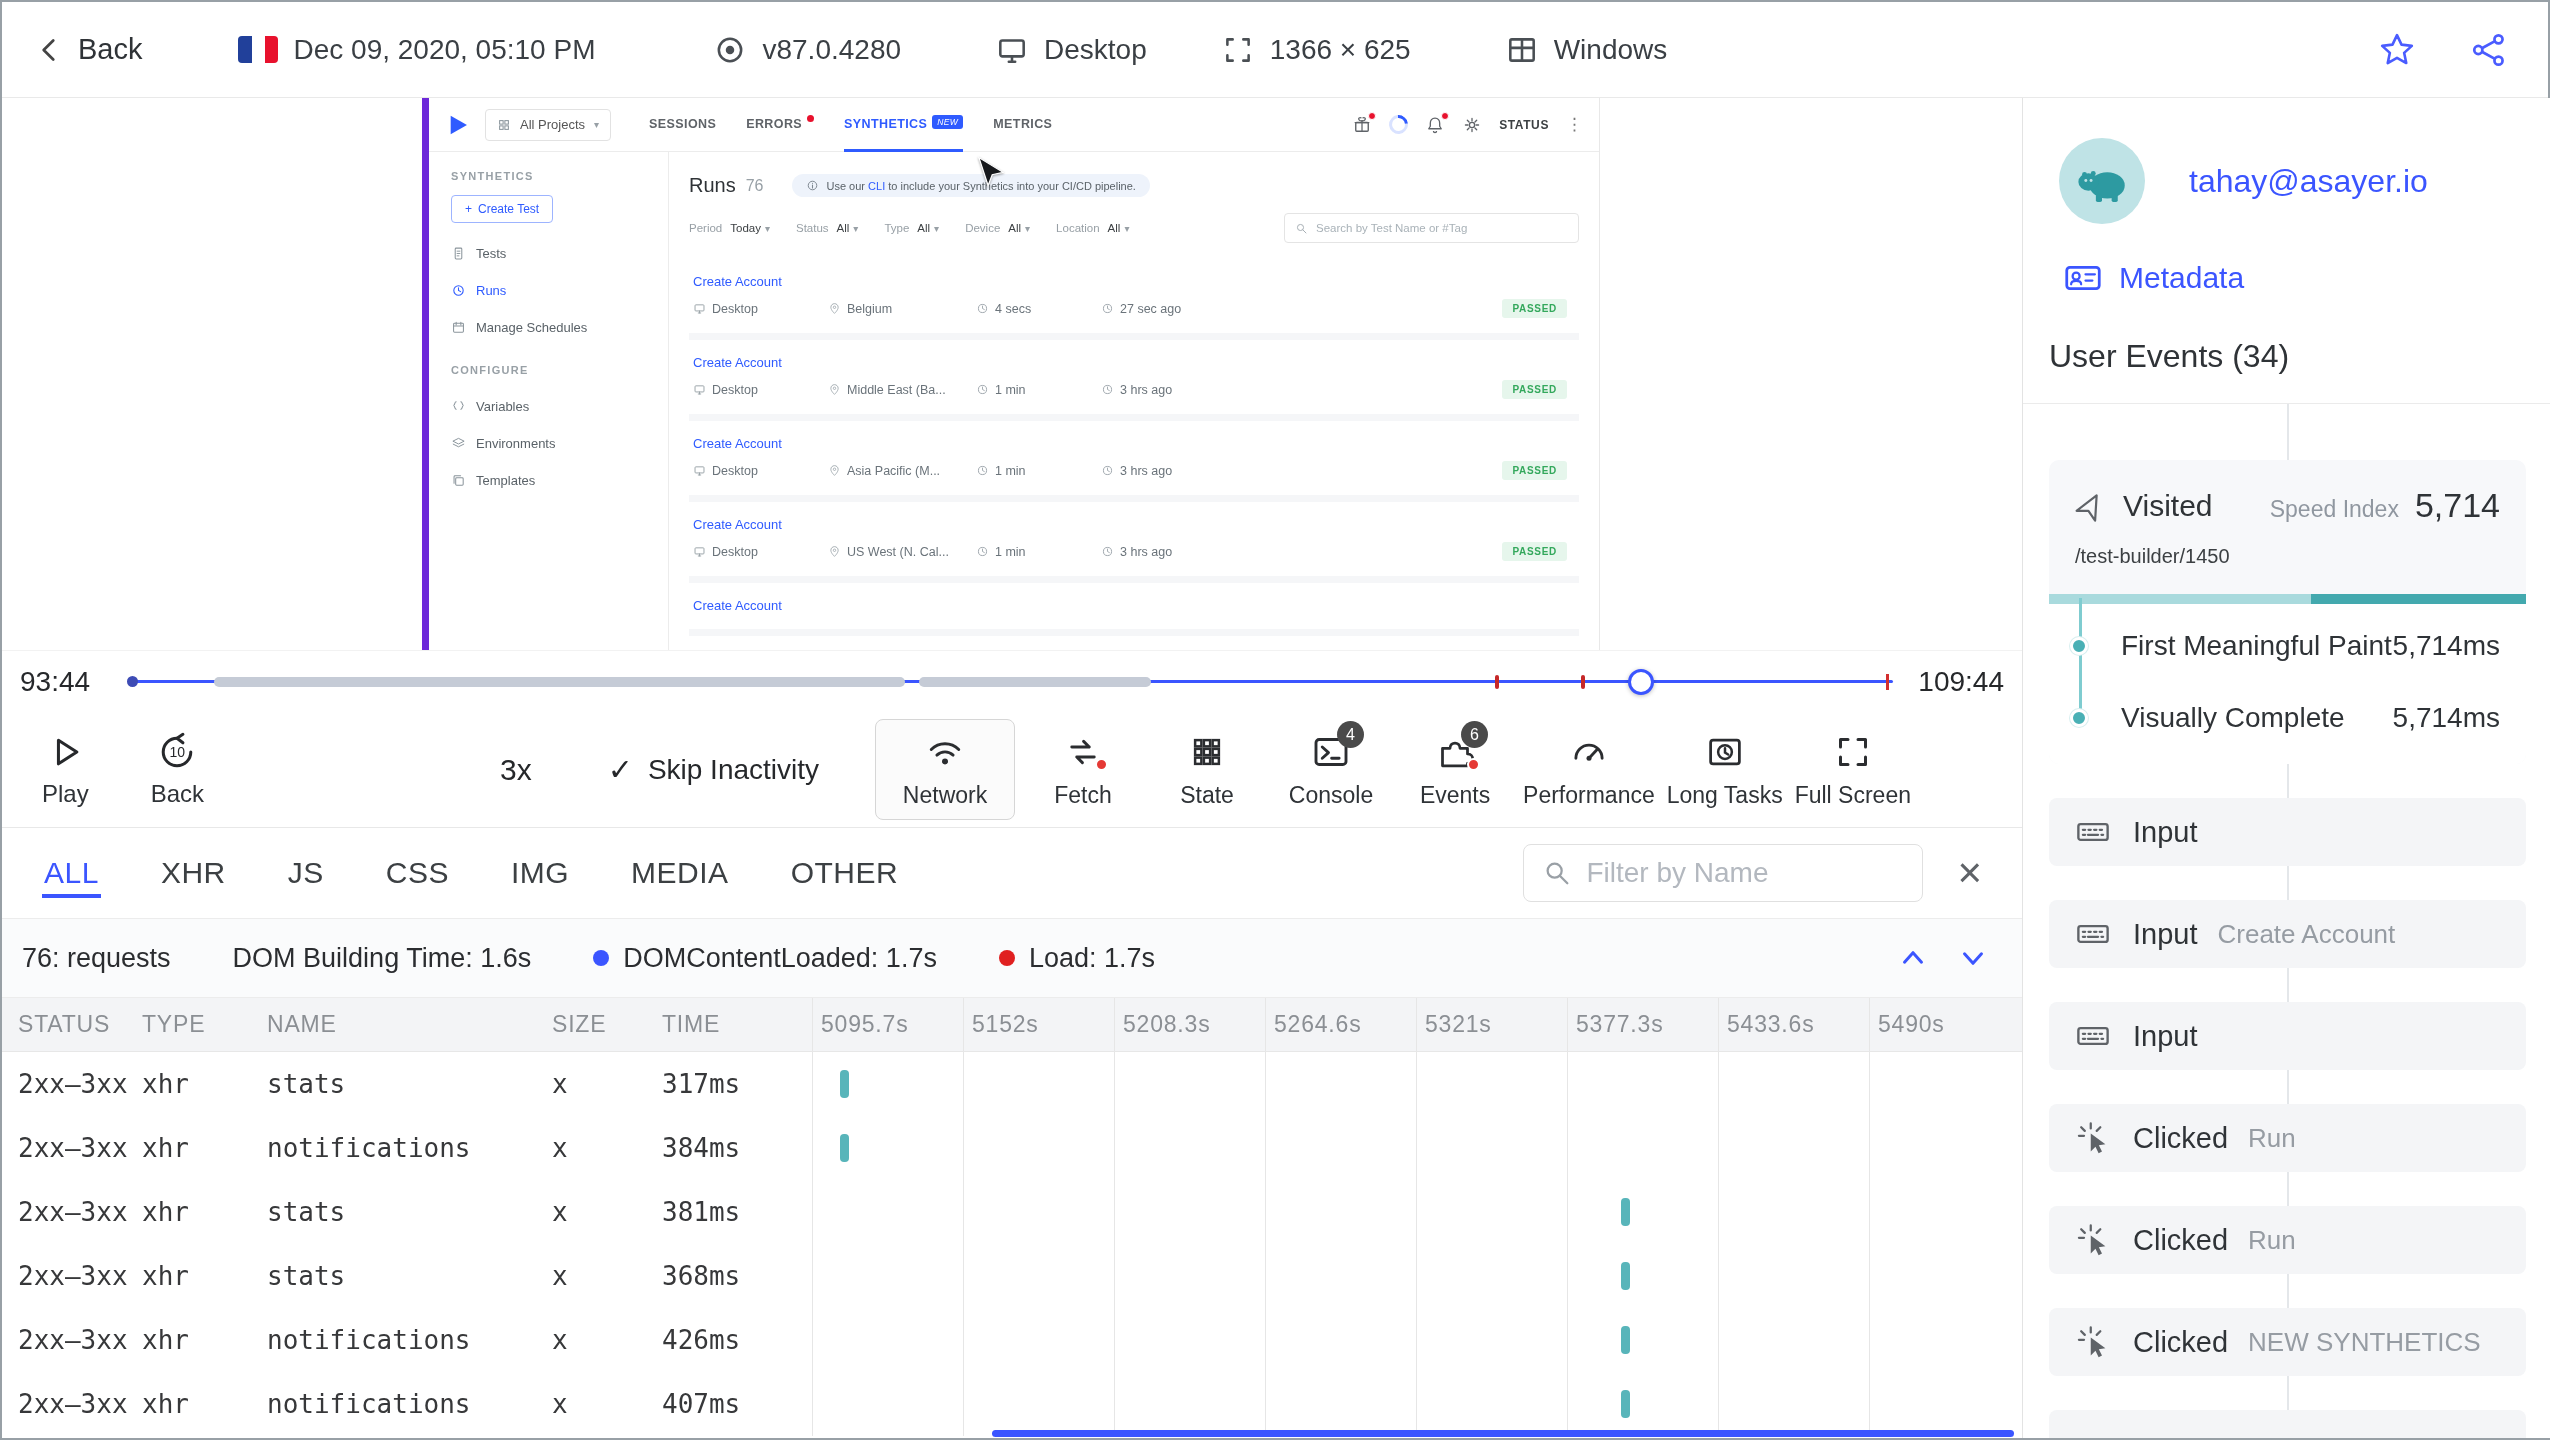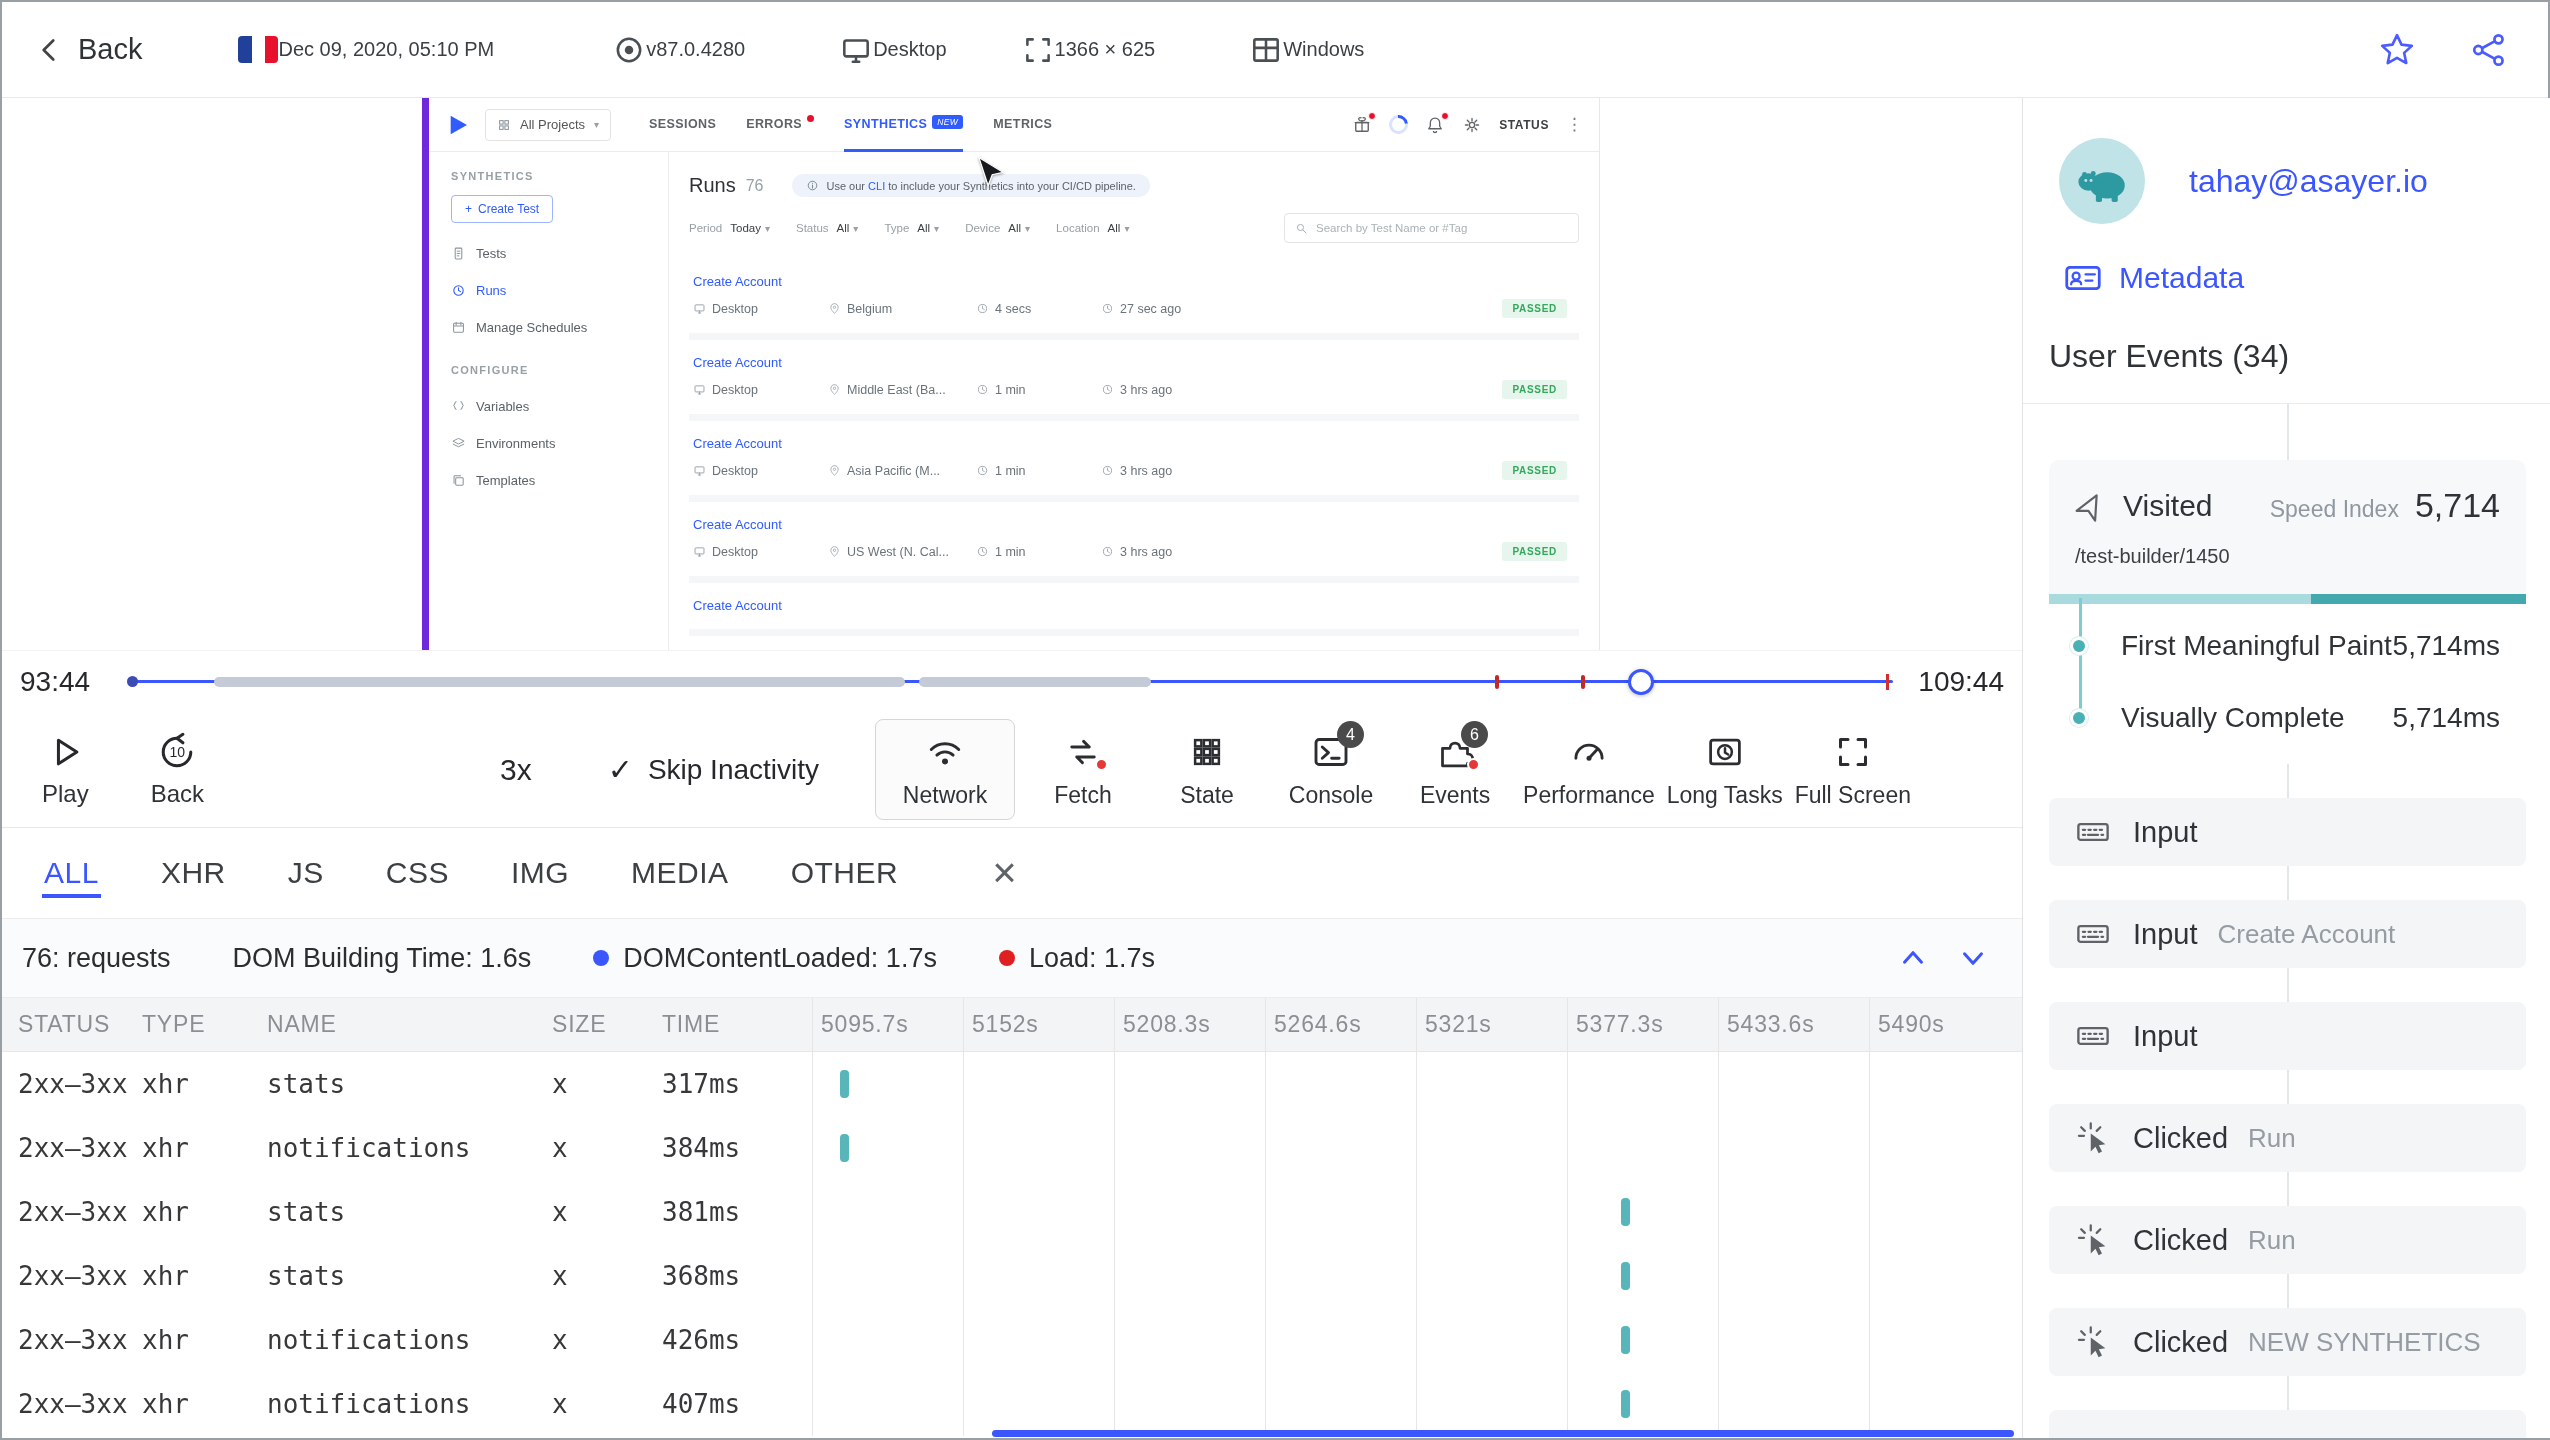--- a/index.html
+++ b/index.html
@@ -6,21 +6,21 @@
 html,body{width:2550px;height:1440px;background:#fff;font-family:"Liberation Sans",sans-serif;color:#333;overflow:hidden}
 button{font-family:inherit}
 input{font-family:inherit}
 svg{display:block}
 .screen{width:2550px;height:1440px;border:2px solid #98a0a6;display:flex;flex-direction:column;background:#fff}
 
 
 .topbar{height:96px;flex:none;display:flex;align-items:center;padding:0 30px;border-bottom:1px solid #e9e9e9;background:#fff}
 .tb-back{display:flex;align-items:center;gap:12px;font-size:29px;color:#2f3337;cursor:pointer;background:none;border:0}
 .tb-back svg{width:34px;height:34px;color:#444}
-.tb-item{display:flex;align-items:center;gap:0;font-size:20px;color:#3a3f44}
+.tb-item{display:flex;align-items:center;gap:15px;font-size:28px;color:#3a3f44}
 .tb-item svg{width:34px;height:34px;color:#4a4f54}
 .ml-a{margin-left:96px}.ml-b{margin-left:118px}.ml-c{margin-left:94px}.ml-d{margin-left:74px}.ml-e{margin-left:94px}
 .flag{width:40px;height:27px;border-radius:4px;overflow:hidden;display:flex;box-shadow:inset 0 0 0 1px rgba(0,0,0,.08)}
 .flag i{flex:1}.flag i:nth-child(1){background:#21409a}.flag i:nth-child(2){background:#fff}.flag i:nth-child(3){background:#e8112d}
 .tb-actions{margin-left:auto;display:flex;align-items:center;gap:54px;padding-right:10px}
 .tb-actions button{background:none;border:0;cursor:pointer;color:#4a5cff}
 .tb-actions svg{width:38px;height:38px}
 
 
 .content-row{flex:1;display:flex;min-height:0}
@@ -799,20 +799,26 @@
 
       <div class="net">
         <div class="net-tabs">
           <button class="ntab active">ALL</button>
           <button class="ntab">XHR</button>
           <button class="ntab">JS</button>
           <button class="ntab">CSS</button>
           <button class="ntab">IMG</button>
           <button class="ntab">MEDIA</button>
           <button class="ntab">OTHER</button>
+          <div class="nfilter">
+            <svg>
+                <use href="#i-search"></use>
+              </svg>
+            <input placeholder="Filter by Name" style="">
+          </div>
           <button class="nclose">×</button>
         </div>
         <div class="net-summary">
           <span>76: requests</span>
           <span>DOM Building Time: 1.6s</span>
           <span class="dotlab">
               <i class="dot blue"></i>
               <span>DOMContentLoaded: 1.7s</span>
             </span>
           <span class="dotlab">

